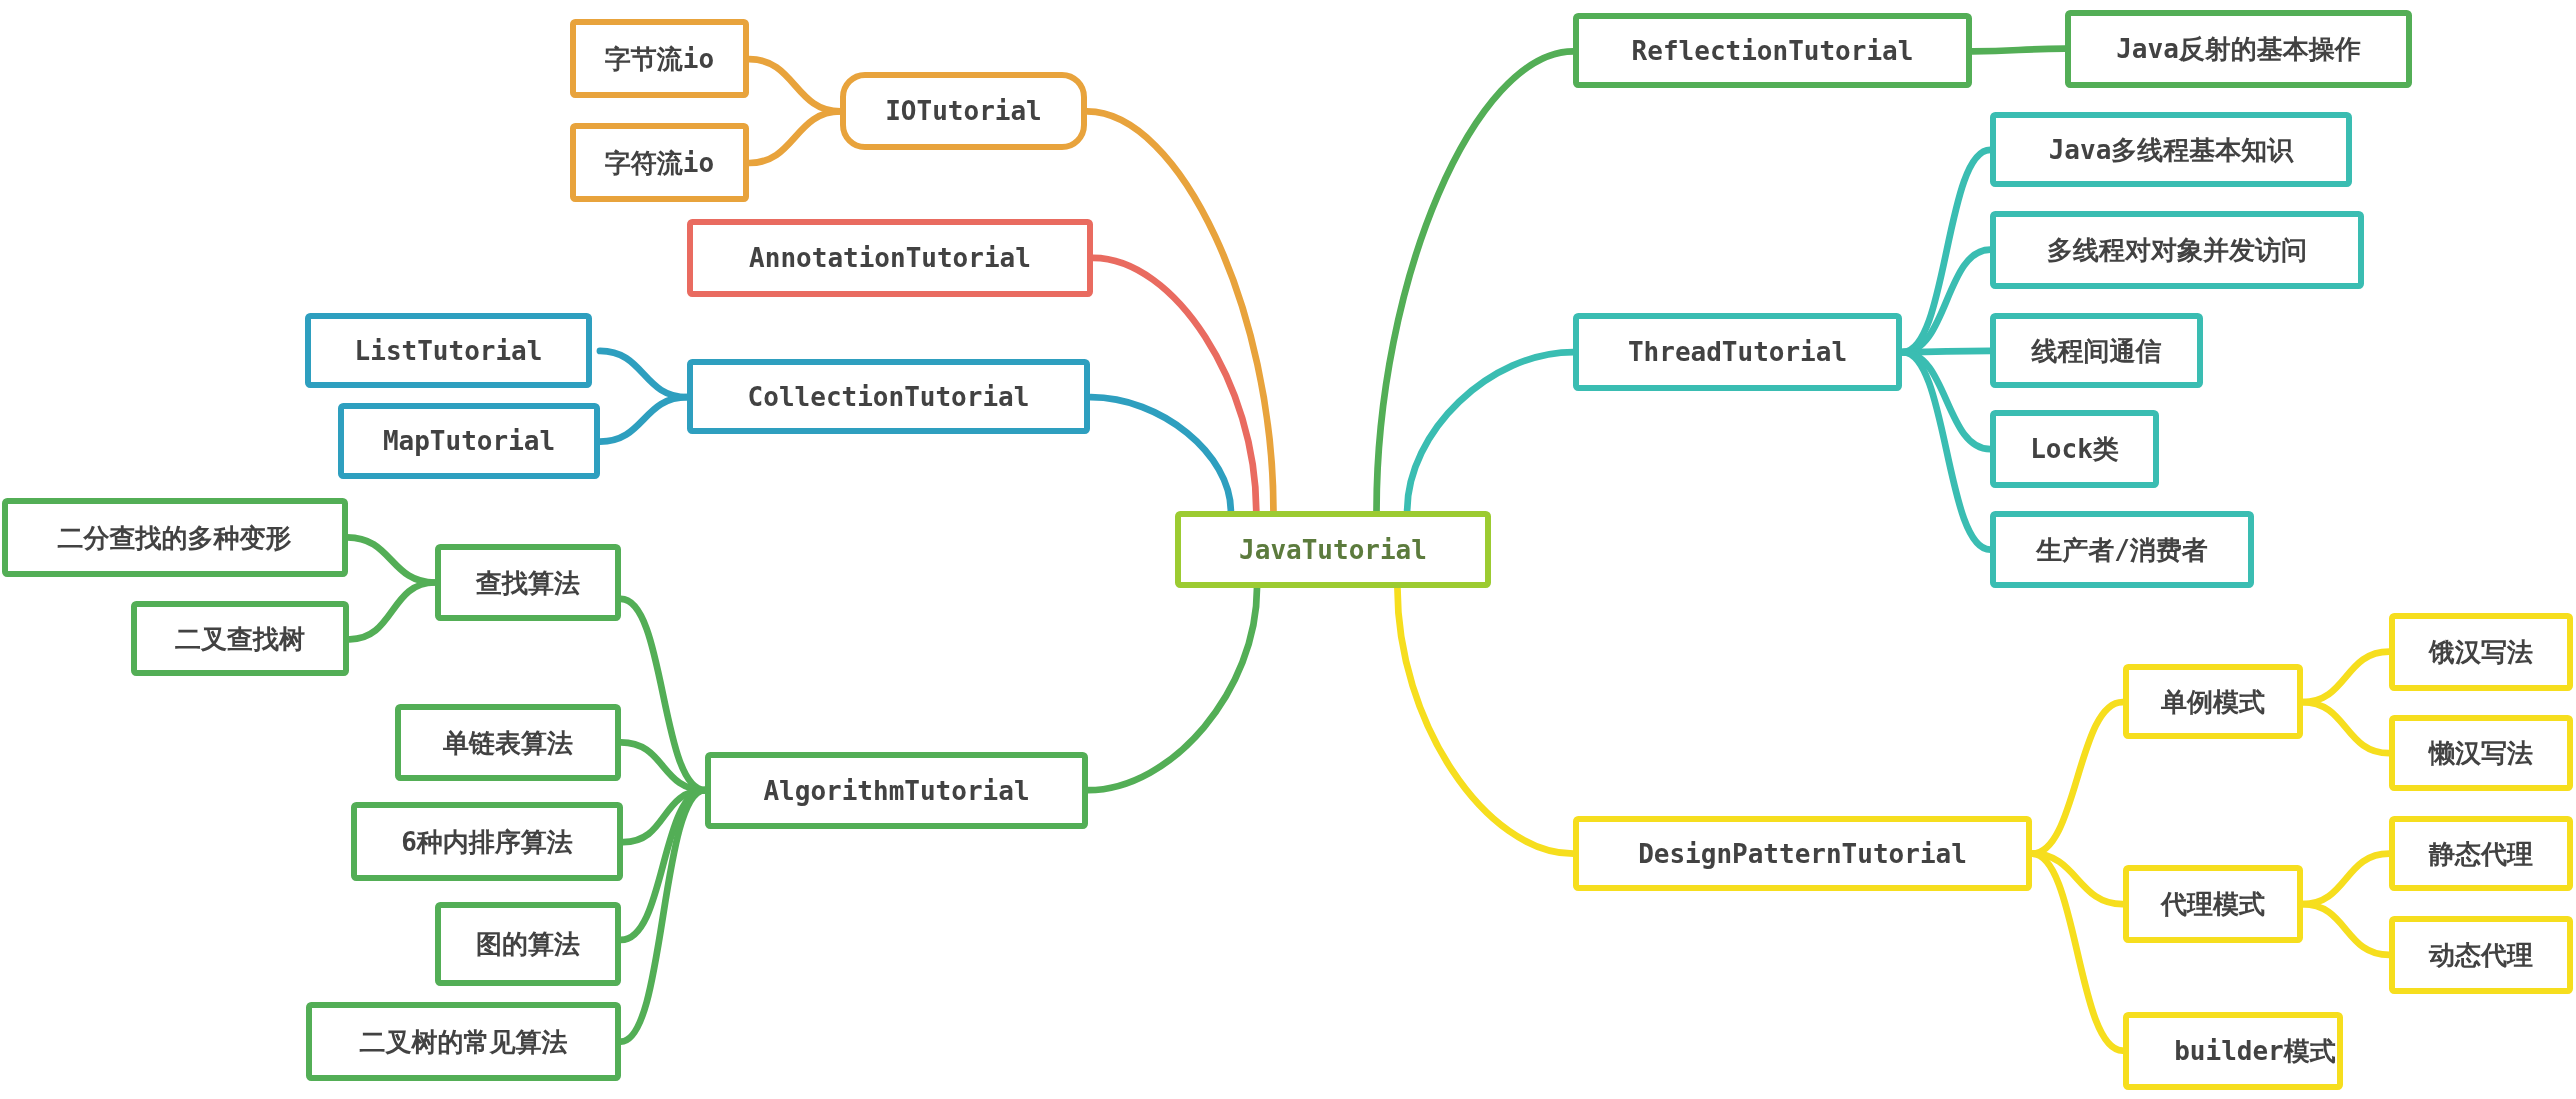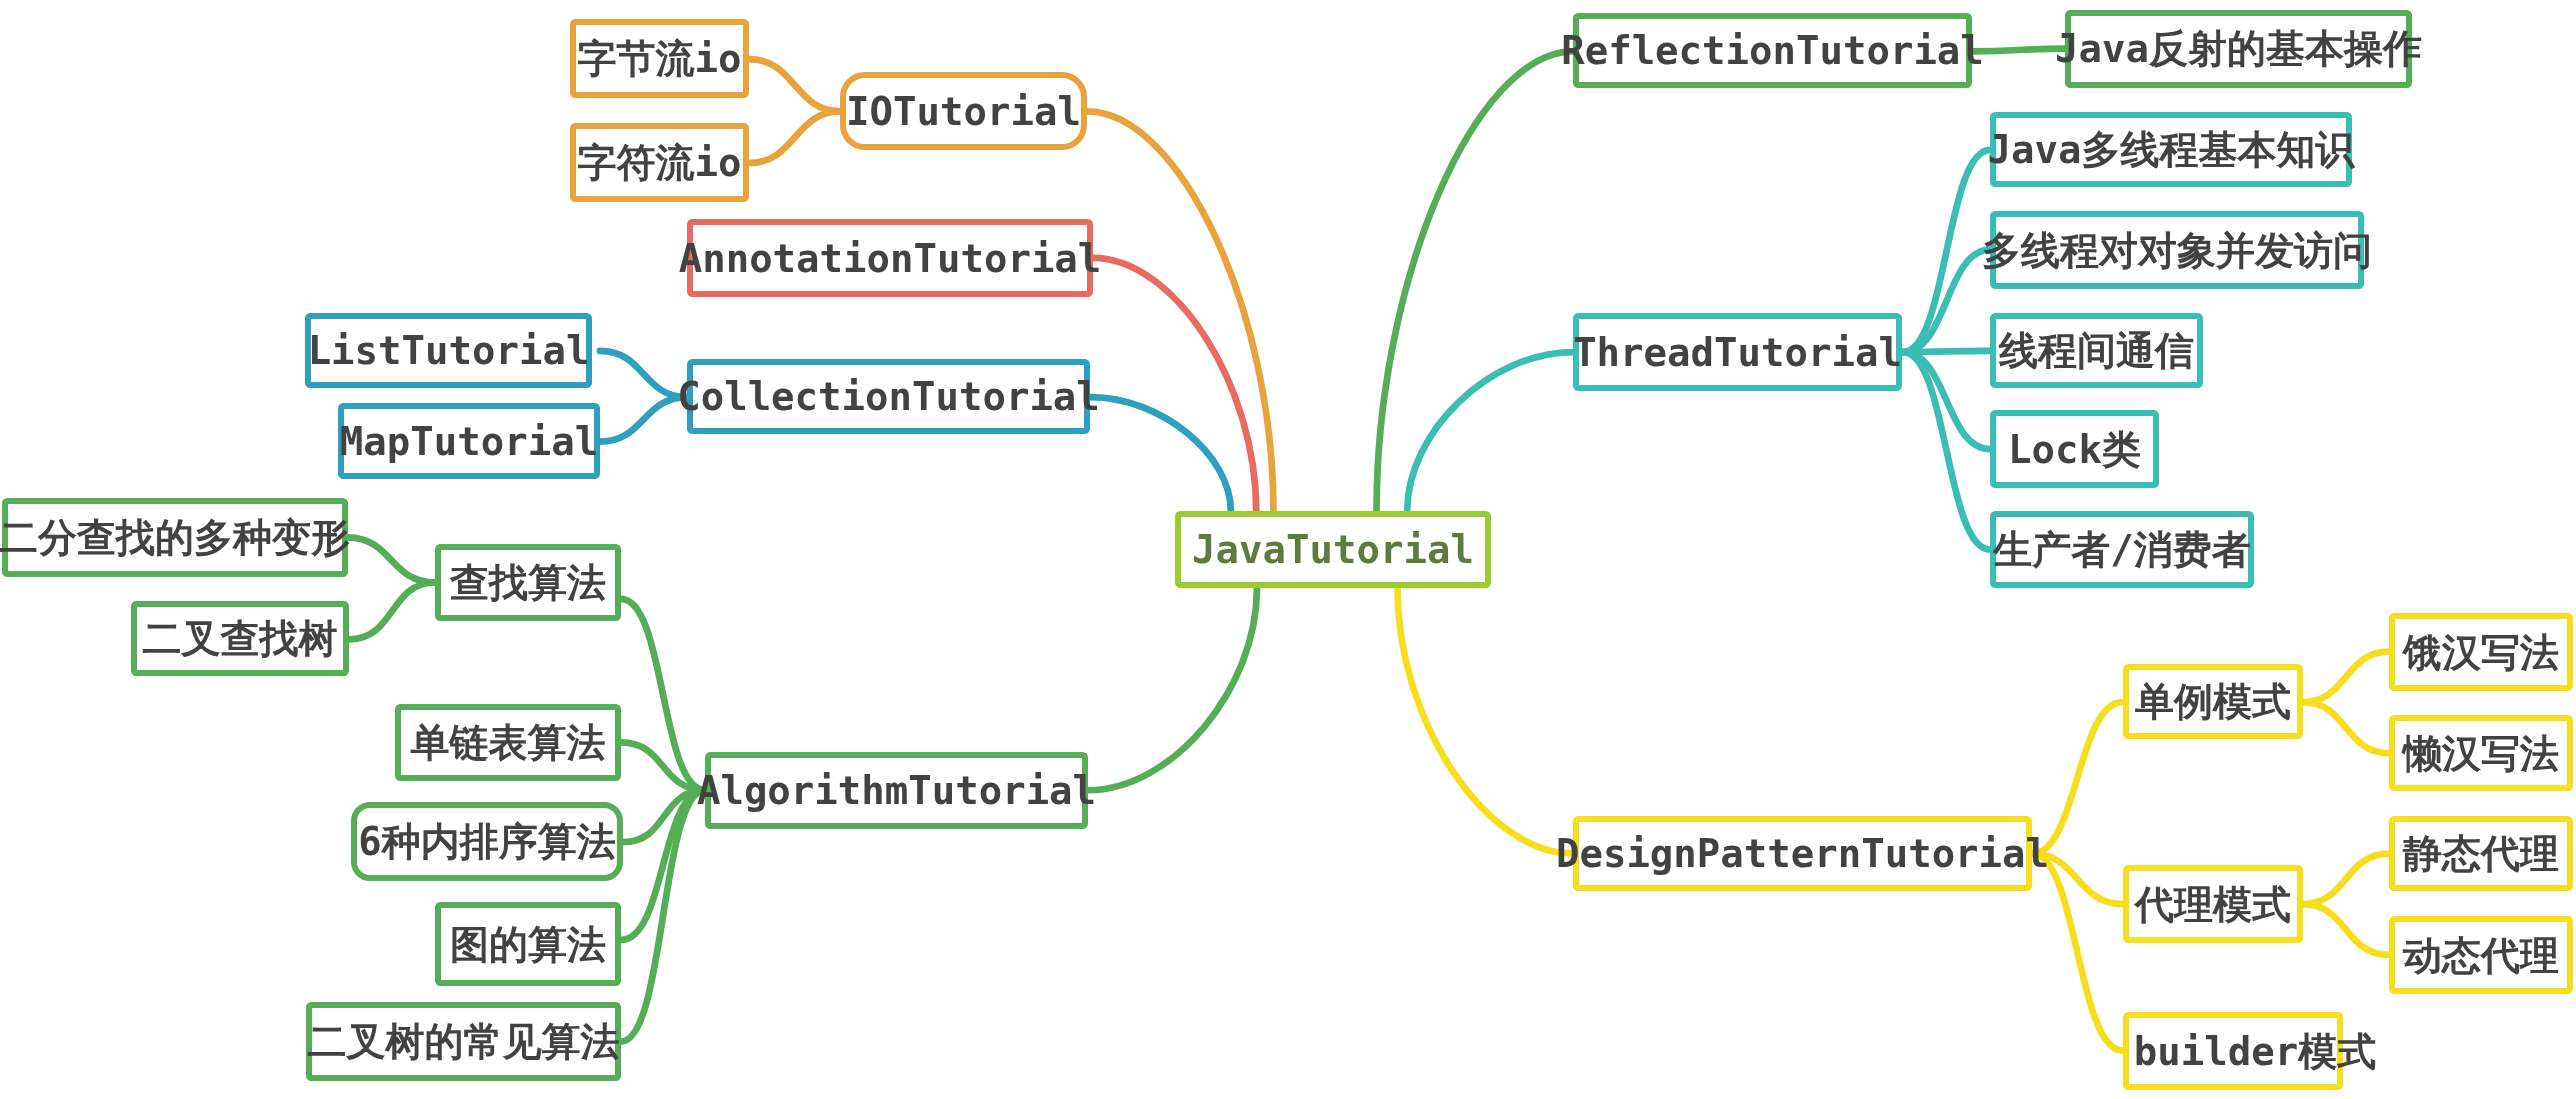--- a/index.html
+++ b/index.html
@@ -30,21 +30,21 @@
   .node {
     position: absolute;
     box-sizing: border-box;
     border: 6.7px solid #000;
     border-radius: 5.2px;
     background: #ffffff;
     display: flex;
     align-items: center;
     justify-content: center;
     white-space: nowrap;
-    font-size: 39px;
+    font-size: 26px;
     font-weight: 600;
     color: #424242;
     letter-spacing: 0;
   }
   .node .label {
     display: block;
     line-height: 1;
   }
 </style>
 </head>
@@ -114,21 +114,21 @@
       </div>
       <div class="node" style="left: 131px; top: 601px; width: 218px; height: 75px; border-color: rgb(83, 174, 86); color: rgb(66, 66, 66);">
         <span class="label">二叉查找树</span>
       </div>
       <div class="node" style="left: 435px; top: 544px; width: 186px; height: 77px; border-color: rgb(83, 174, 86); color: rgb(66, 66, 66);">
         <span class="label">查找算法</span>
       </div>
       <div class="node" style="left: 395px; top: 704px; width: 226px; height: 77px; border-color: rgb(83, 174, 86); color: rgb(66, 66, 66);">
         <span class="label">单链表算法</span>
       </div>
-      <div class="node" style="left: 351px; top: 802px; width: 272px; height: 79px; border-color: rgb(83, 174, 86); color: rgb(66, 66, 66); border-radius: 19px;">
+      <div class="node" style="left: 351px; top: 802px; width: 272px; height: 79px; border-color: rgb(83, 174, 86); color: rgb(66, 66, 66);">
         <span class="label">6种内排序算法</span>
       </div>
       <div class="node" style="left: 435px; top: 866px; width: 186px; height: 84px; border-color: rgb(83, 174, 86); color: rgb(66, 66, 66); margin-top: 36px;">
         <span class="label">图的算法</span>
       </div>
       <div class="node" style="left: 306px; top: 1002px; width: 315px; height: 79px; border-color: rgb(83, 174, 86); color: rgb(66, 66, 66);">
         <span class="label">二叉树的常见算法</span>
       </div>
       <div class="node" style="left: 705px; top: 752px; width: 383px; height: 77px; border-color: rgb(83, 174, 86); color: rgb(66, 66, 66);">
         <span class="label">AlgorithmTutorial</span>

